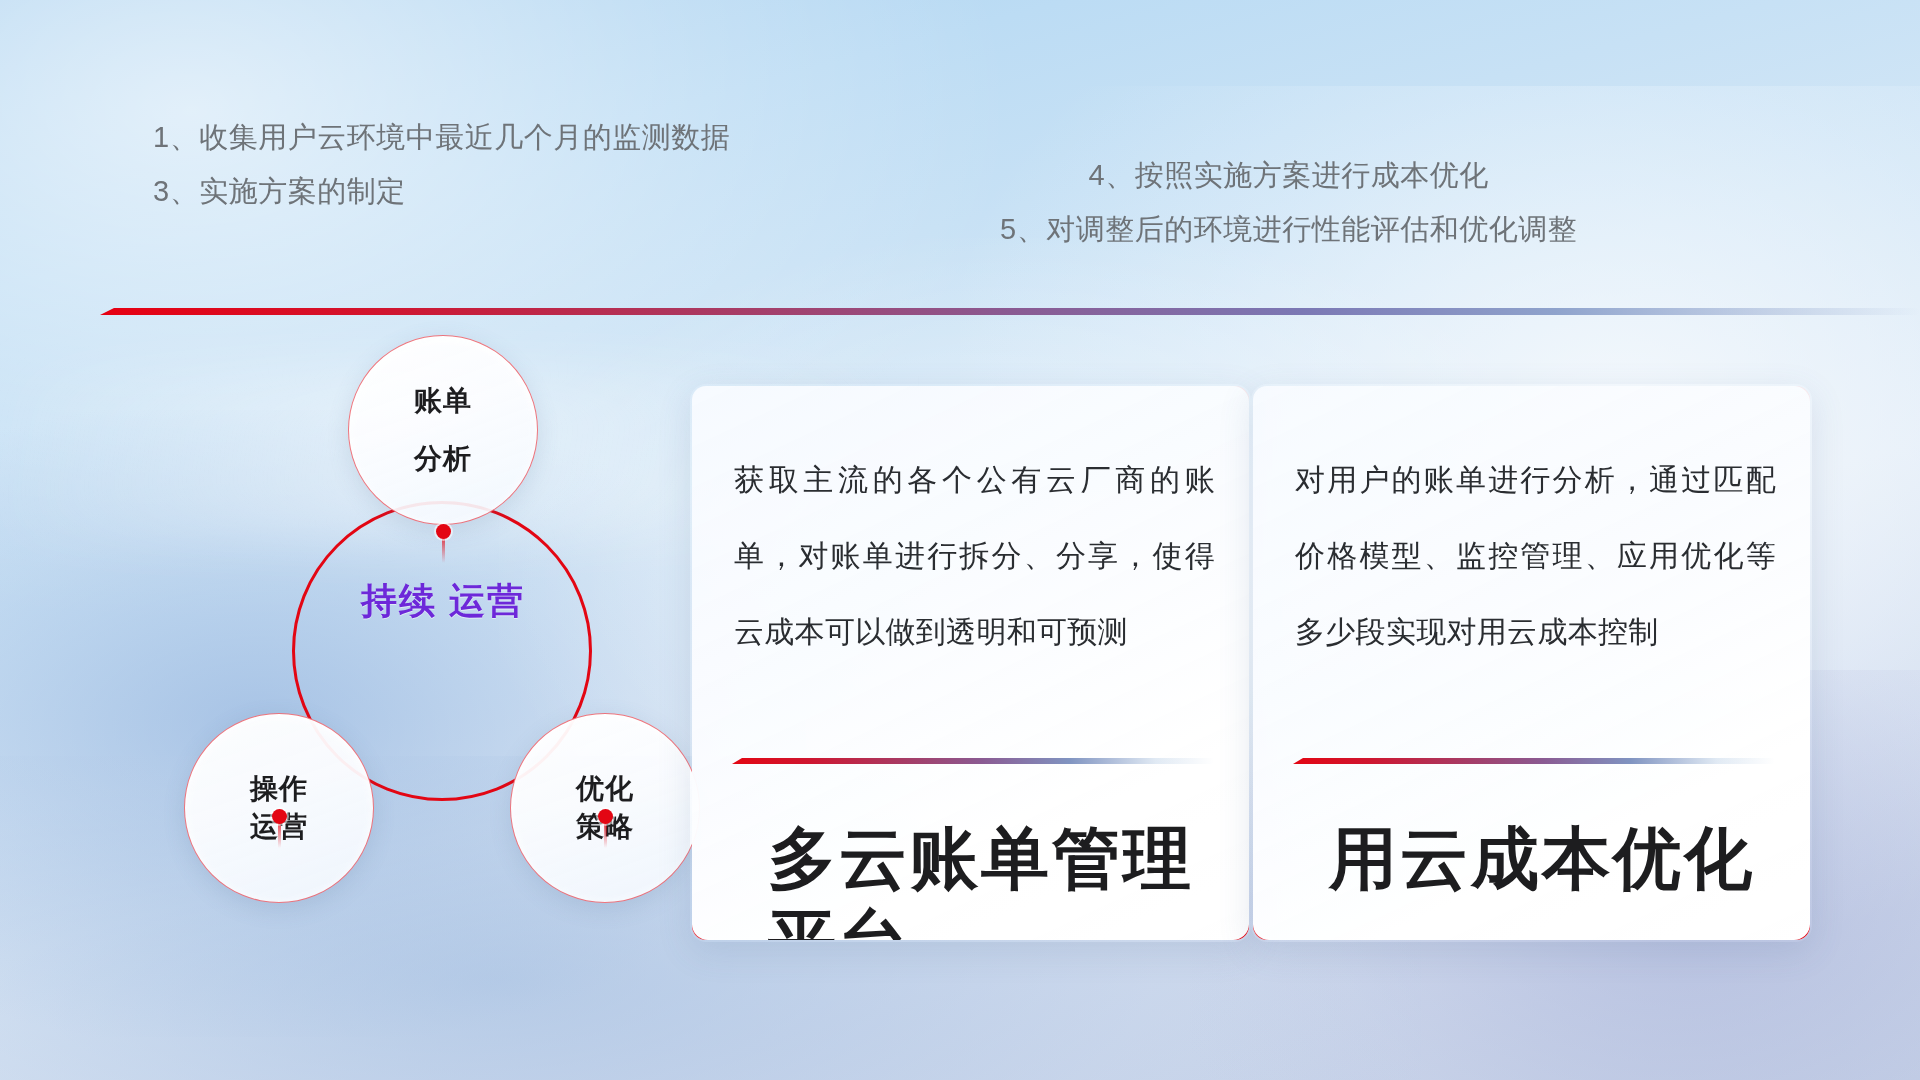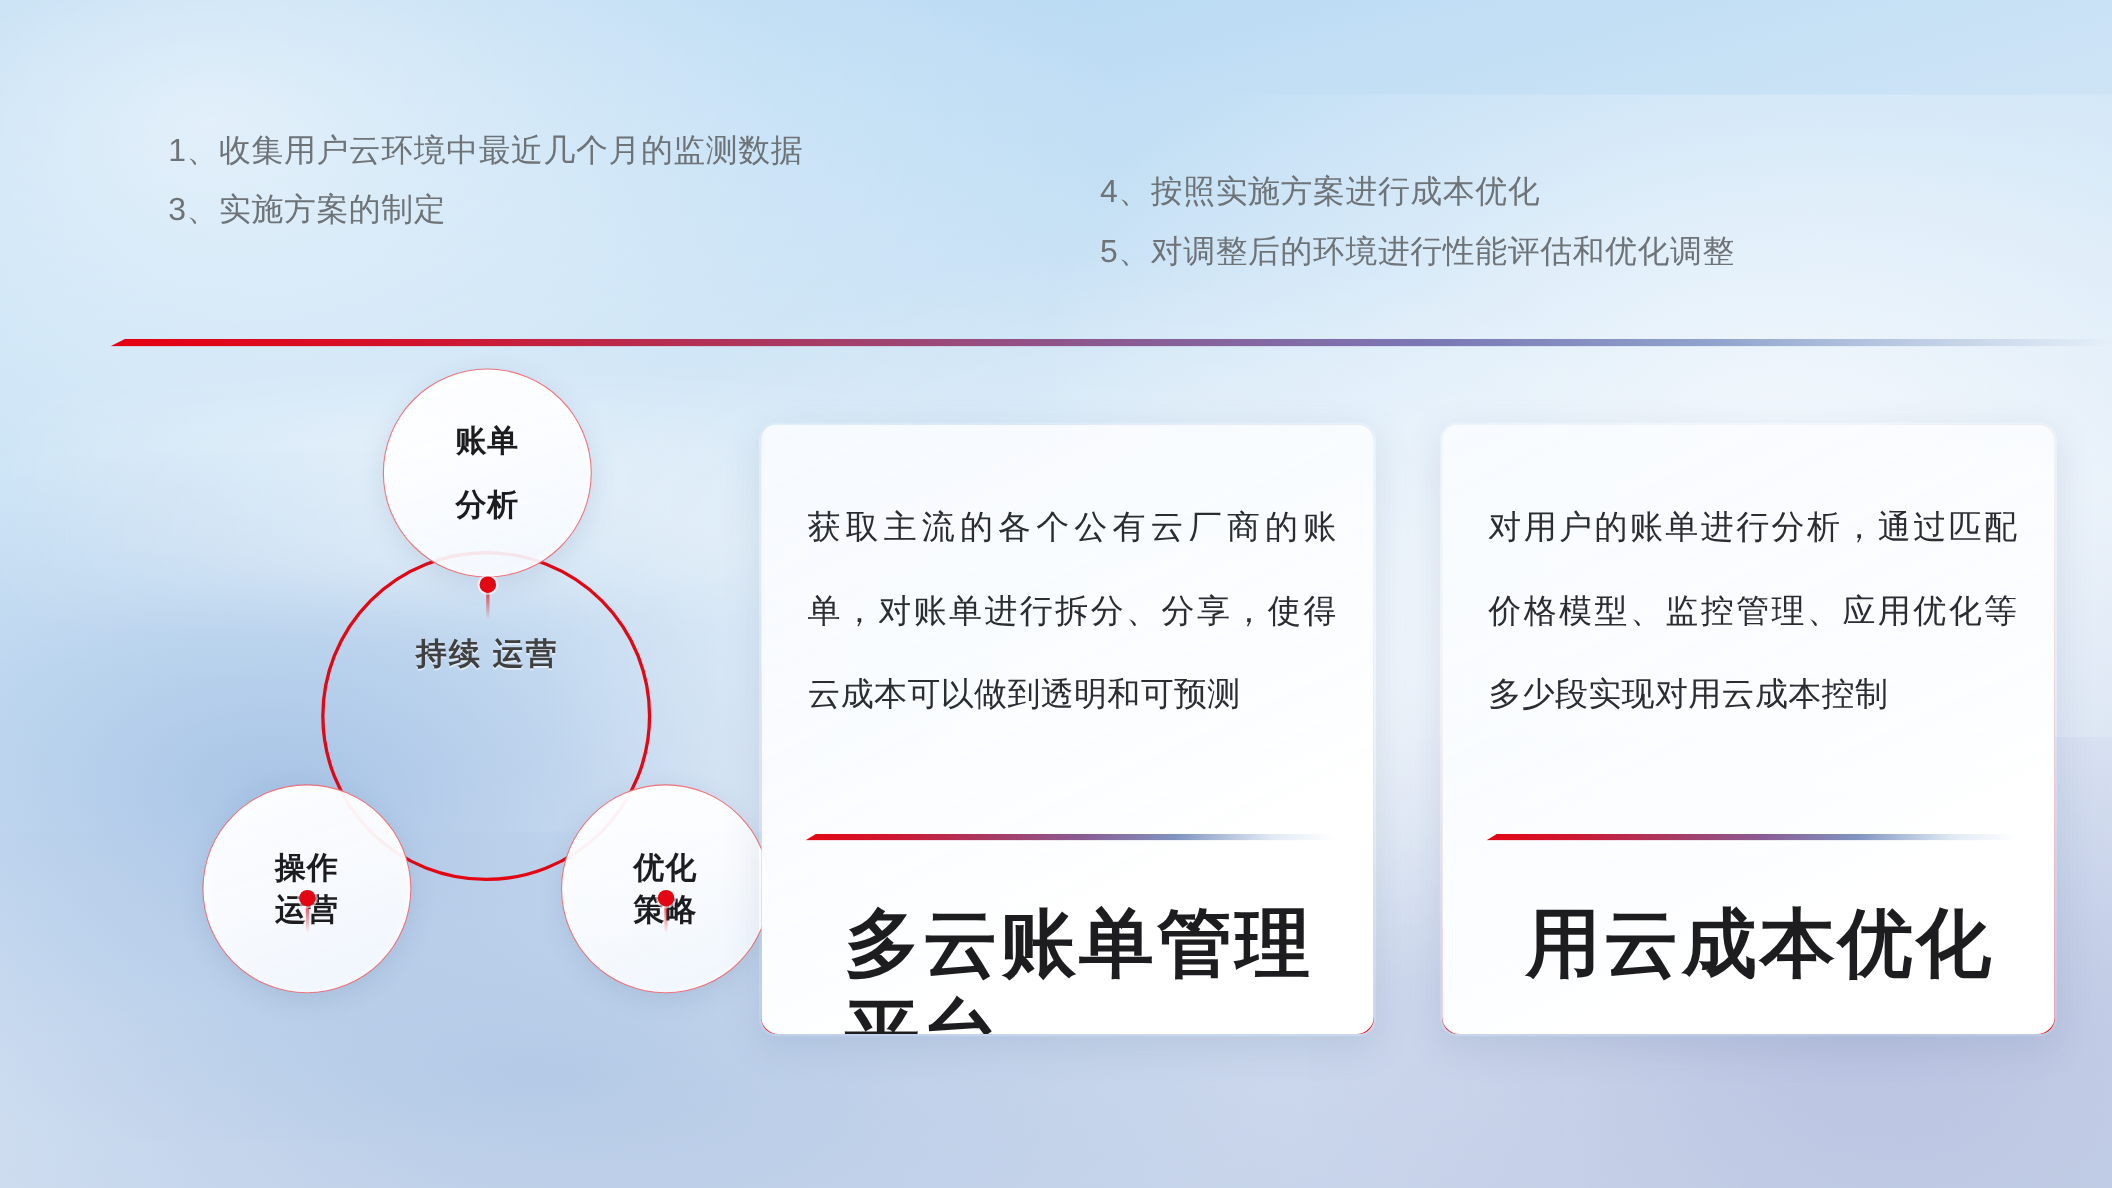--- a/index.html
+++ b/index.html
@@ -47,21 +47,21 @@
     filter:blur(26px);
   }
 
   
   .bullets {
     position:absolute; top:110px; left:0; width:1920px; height:190px;
     z-index:5;
   }
   .bullet-col { position:absolute; }
   .bullet-col.left  { left:153px;  top:0; }
-  .bullet-col.right { left:1000px; top:38px; }
+  .bullet-col.right { left:1000px; top:38px;text-align:center; }
   .bullet-line {
     font-size:29px;
     line-height:54px;
     color:#6e7378;
     letter-spacing:.5px;
     white-space:nowrap;
   }
 
   
   .divider-wrap {
@@ -96,22 +96,22 @@
     font-size:28px; font-weight:700; line-height:1.34; letter-spacing:1px;
   }
   .bubble.top     { left:248px; top:-10px;  width:190px; height:190px;gap:20px; }
   .bubble.bl      { left:84px;  top:368px;  width:190px; height:190px; }
   .bubble.br      { left:410px; top:368px;  width:190px; height:190px; }
   .bubble span { display:block; }
 
   .center-label {
     position:absolute; left:238px; top:232px; width:210px;
     text-align:center;
-    color:#404040;
-    font-size:28px; font-weight:800; line-height:1.32; letter-spacing:2px;
+    color:#6d28d9;
+    font-size:36px; font-weight:800; line-height:1.32; letter-spacing:2px;
     text-shadow:0 1px 0 rgba(255,255,255,.5);
   }
   .node-dot {
     position:absolute; width:15px; height:15px; border-radius:50%;
     background:#e30613;
     box-shadow:0 0 0 2px rgba(255,255,255,.55);
   }
   .node-dot.d1 { left:336px; top:179px; }
   .node-dot.d2 { left:172px; top:464px; }
   .node-dot.d3 { left:498px; top:464px; }
@@ -119,21 +119,21 @@
     position:absolute; width:3px; height:26px;
     background:linear-gradient(180deg, rgba(227,6,19,.75) 0%, rgba(227,6,19,0) 100%);
   }
   .node-tail.t1 { left:342px; top:192px; }
   .node-tail.t2 { left:178px; top:477px; }
   .node-tail.t3 { left:504px; top:477px; }
 
   
   .cards {
     position:absolute; left:690px; top:384px; width:1180px; height:560px; z-index:6;
-    display:flex; gap:58px;
+    display:flex; 
   }
   .card {
     position:relative;
     width:561px; height:558px;
     border-radius:16px;
     background:linear-gradient(155deg, rgba(248,251,255,.93) 0%, rgba(250,252,255,.96) 40%, rgba(255,255,255,.99) 75%, rgba(255,255,255,1) 100%);
     box-shadow:0 10px 34px rgba(70,100,145,.14);
     border:2px solid transparent;
     background-clip:padding-box;
     overflow:hidden;

